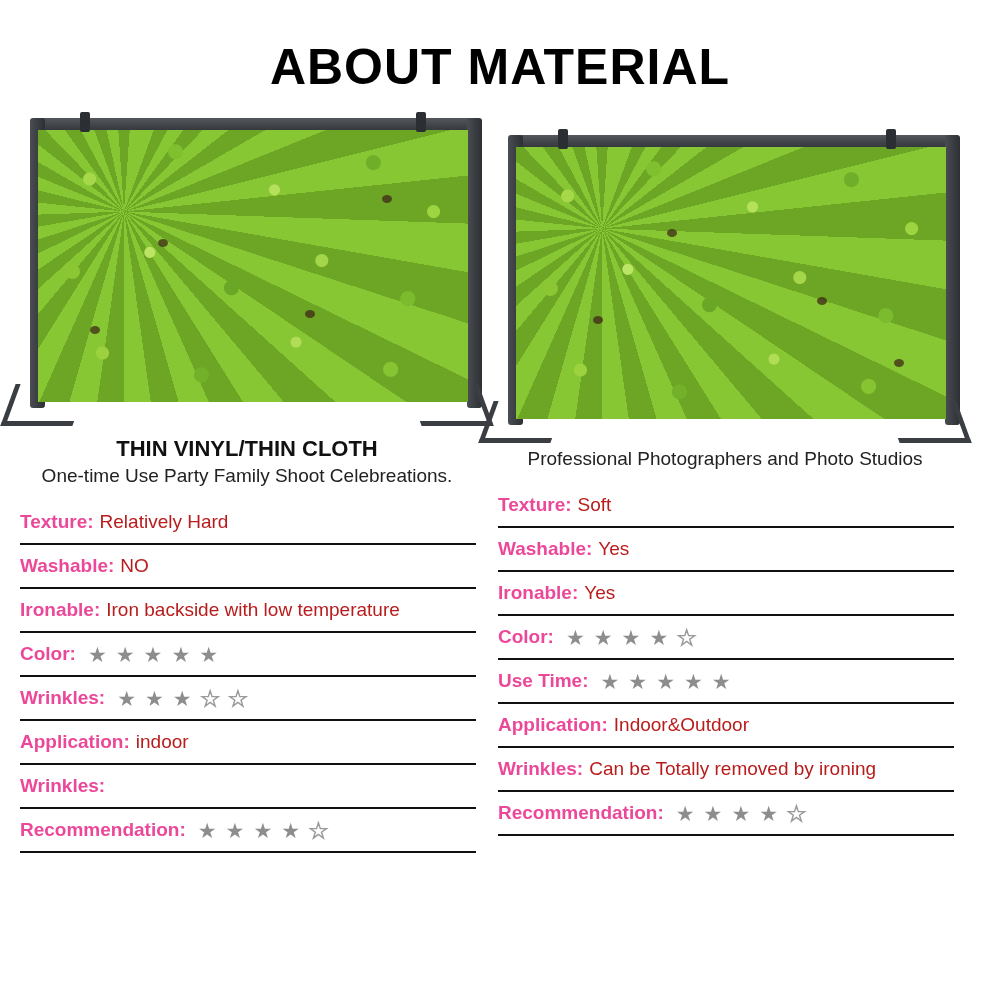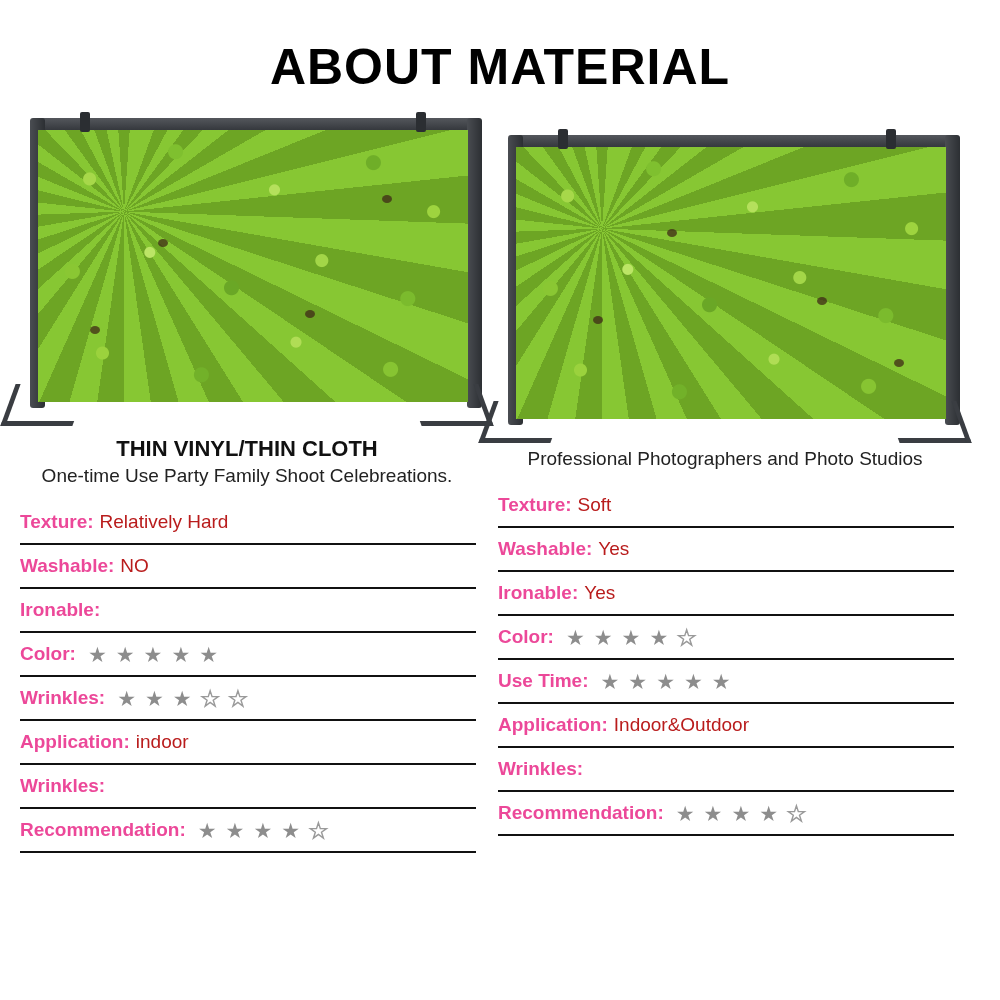--- a/index.html
+++ b/index.html
@@ -185,20 +185,21 @@
           <span class="spec-val">Relatively Hard</span>
         </div>
 
         <div class="spec-row">
           <span class="spec-key">Washable:</span>
           <span class="spec-val">NO</span>
         </div>
 
         <div class="spec-row">
           <span class="spec-key">Ironable:</span>
+          <span class="spec-val">Iron backside with low temperature</span>
         </div>
 
         <div class="spec-row">
           <span class="spec-key">Color:</span>
           <span class="stars">
               <span class="star on">★</span>
               <span class="star on">★</span>
               <span class="star on">★</span>
               <span class="star on">★</span>
               <span class="star on">★</span>
@@ -297,20 +298,21 @@
             </span>
         </div>
 
         <div class="spec-row">
           <span class="spec-key">Application:</span>
           <span class="spec-val">Indoor&amp;Outdoor</span>
         </div>
 
         <div class="spec-row">
           <span class="spec-key">Wrinkles:</span>
+          <span class="spec-val">Can be Totally removed by ironing</span>
         </div>
 
         <div class="spec-row">
           <span class="spec-key">Recommendation:</span>
           <span class="stars">
               <span class="star on">★</span>
               <span class="star on">★</span>
               <span class="star on">★</span>
               <span class="star on">★</span>
               <span class="star off">★</span>

